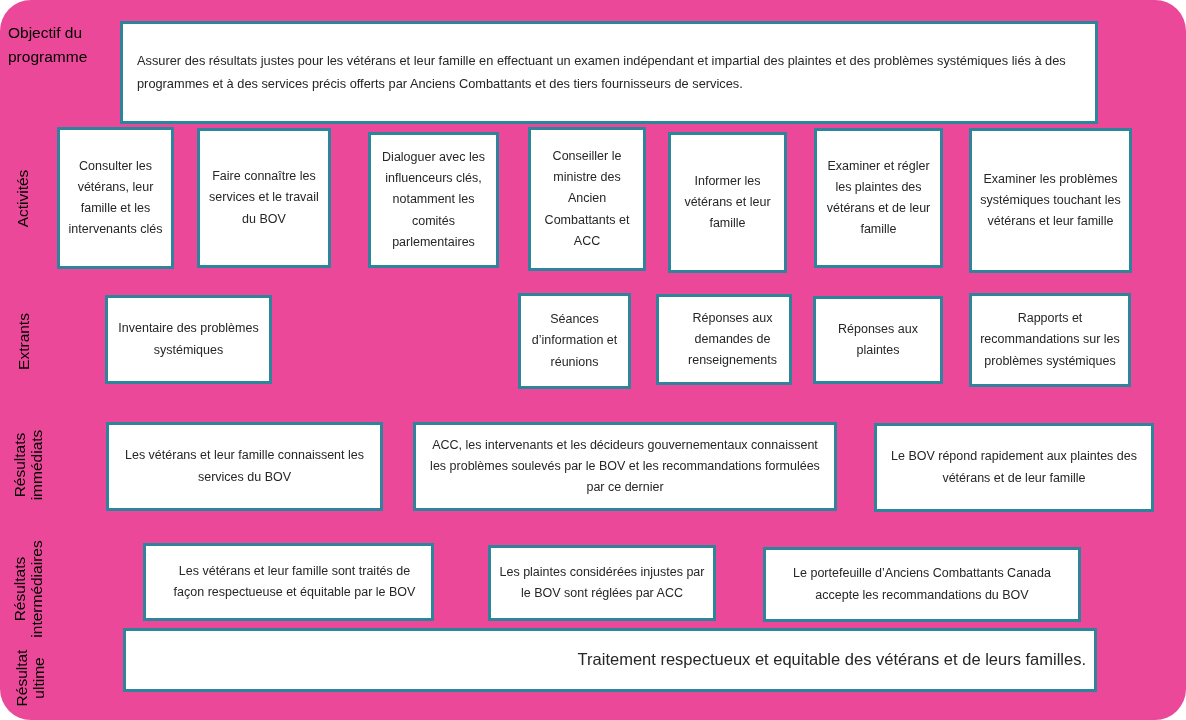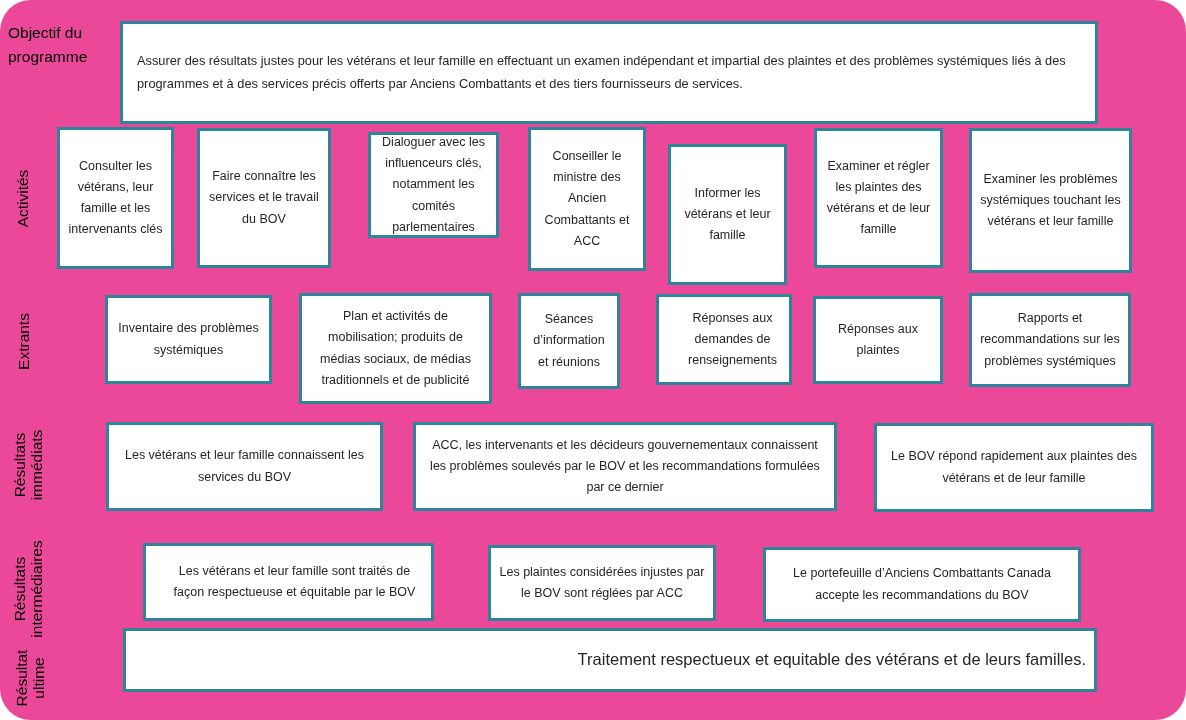--- a/index.html
+++ b/index.html
@@ -82,50 +82,47 @@
       <span></span>
     </span>
   </div>
 
   <div class="box" style="left:57px; top:127px; width:117px; height:142px;">
     <span>Consulter les vétérans, leur famille et les intervenants clés</span>
   </div>
   <div class="box" style="left:197px; top:128px; width:134px; height:140px;justify-content:center;">
     <span>Faire connaître les services et le travail du BOV</span>
   </div>
-  <div class="box" style="left:368px; top:132px; width:131px; height:106px;padding-left:8px;">
+  <div class="box" style="left:368px; top:132px; width:131px; height:136px;padding-left:8px;">
     <span>Dialoguer avec les influenceurs clés, notamment les comités parlementaires</span>
   </div>
   <div class="box" style="left:528px; top:127px; width:118px; height:144px;align-items:center;">
     <span>Conseiller le ministre des Ancien Combattants et ACC</span>
   </div>
-  <div class="box" style="left:668px; top:144px; width:119px; height:141px;">
+  <div class="box" style="left:668px; top:132px; width:119px; height:141px;">
     <span>Informer les vétérans et leur famille</span>
   </div>
   <div class="box" style="left:814px; top:128px; width:129px; height:140px;">
     <span>Examiner et régler les plaintes des vétérans et de leur famille</span>
   </div>
   <div class="box" style="left:969px; top:128px; width:163px; height:145px;align-items:center;">
     <span>Examiner les problèmes systémiques touchant les vétérans et leur famille</span>
   </div>
 
   <div class="vlabel" style="left:0px; top:293px; width:46px; height:96px;">
     <span class="vtext">
       <span>Extrants</span>
       <span></span>
     </span>
   </div>
 
   <div class="box" style="left:105px; top:295px; width:167px; height:89px;">
     <span>Inventaire des problèmes systémiques</span>
   </div>
-  <div class="box" style="left:299px; top:293px; width:193px; height:111px;">
-    <span>Plan et activités de mobilisation; produits de médias sociaux, de médias traditionnels et de publicité</span>
-  </div>
-  <div class="box" style="left:518px; top:293px; width:102px; height:96px;">
+  <div class="box" style="left:518px; top:293px; width:113px; height:96px;">
     <span>Séances d’information et réunions</span>
   </div>
   <div class="box" style="left:656px; top:294px; width:136px; height:91px;padding-left:25px;">
     <span>Réponses aux demandes de renseignements</span>
   </div>
   <div class="box" style="left:813px; top:296px; width:130px; height:88px;">
     <span>Réponses aux plaintes</span>
   </div>
   <div class="box" style="left:969px; top:293px; width:162px; height:94px;">
     <span>Rapports et recommandations sur les problèmes systémiques</span>

